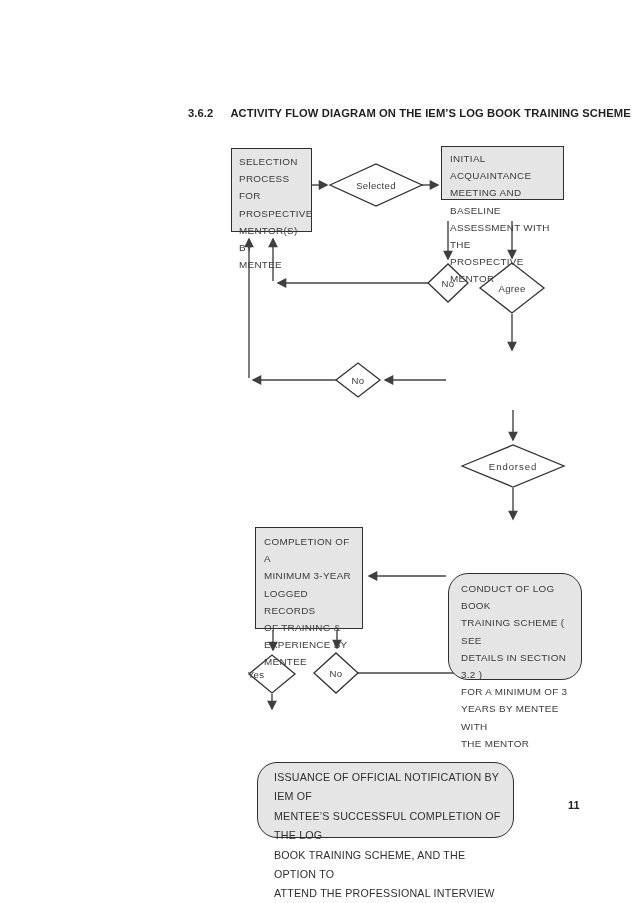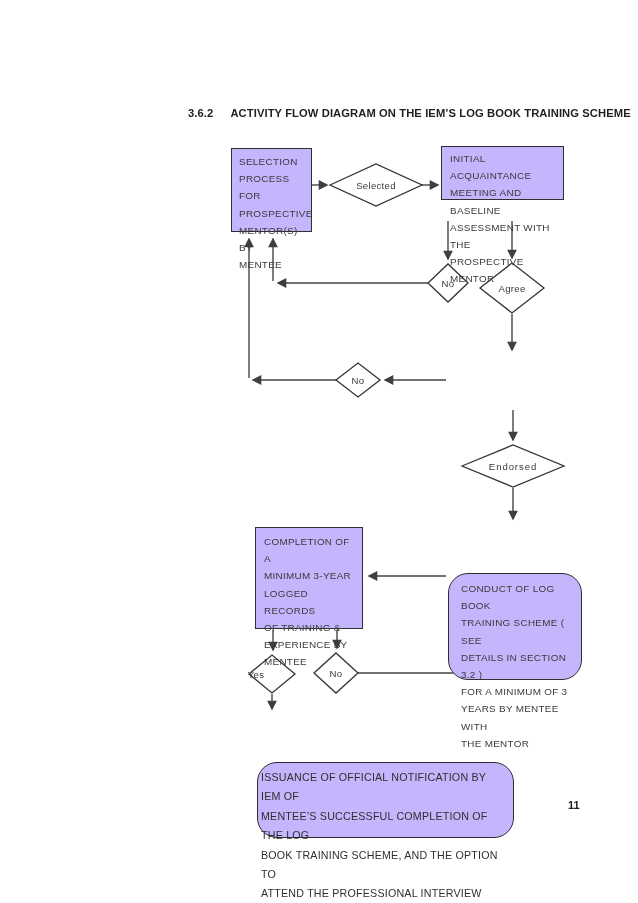--- a/index.html
+++ b/index.html
@@ -6,32 +6,32 @@
   .page{
     position:relative;width:638px;height:903px;background:#fff;
     font-family:"Liberation Sans",sans-serif;overflow:hidden;
   }
   .title-row{
     position:absolute;left:188px;top:107px;display:flex;gap:17px;
     font-size:11.2px;font-weight:600;color:#1f1f1f;letter-spacing:.1px;white-space:nowrap;
   }
   svg.connectors{position:absolute;left:0;top:0;z-index:1;}
   .node{
-    position:absolute;z-index:2;box-sizing:border-box;background:#c4b5fd;
+    position:absolute;z-index:2;box-sizing:border-box;background:#e5e5e5;
     border:1.5px solid #2f2f2f;color:#3a3a3a;
     font-size:9.9px;line-height:17.2px;letter-spacing:.3px;white-space:pre-wrap;
   }
   .node.rounded{border-radius:20px;border-width:1.4px;margin-top:48px;}
   .node-selection{left:231px;top:148px;width:81px;height:84px;padding:4px 4px 4px 7px;}
   .node-initial{left:441px;top:146px;width:123px;height:54px;padding:3px 0 3px 8px;}
   .node-endorsement{left:448px;top:355px;width:127px;height:54px;padding:3px 4px 3px 8px;}
   .node-conduct{left:448px;top:525px;width:134px;height:107px;padding:6px 4px 6px 12px;border-radius:22px;}
   .node-completion{left:255px;top:527px;width:108px;height:102px;padding:5px 4px 5px 8px;}
   .node-issuance{
-    left:257px;top:714px;width:257px;height:76px;padding:5px 6px 5px 3px;
+    left:257px;top:714px;width:257px;height:76px;padding:5px 6px 5px 16px;
     border-radius:13px;font-size:10.7px;line-height:19.4px;letter-spacing:.2px;color:#2f2f2f;
   }
   .dlabel{
     position:absolute;z-index:2;transform:translate(-50%,-50%);
     font-size:9.6px;color:#3a3a3a;letter-spacing:.3px;white-space:nowrap;
   }
   .dlabel.wide{letter-spacing:.9px;}
   .page-number{
     position:absolute;left:550px;top:799px;font-size:11px;font-weight:600;color:#222;margin-left:18px;
   }

